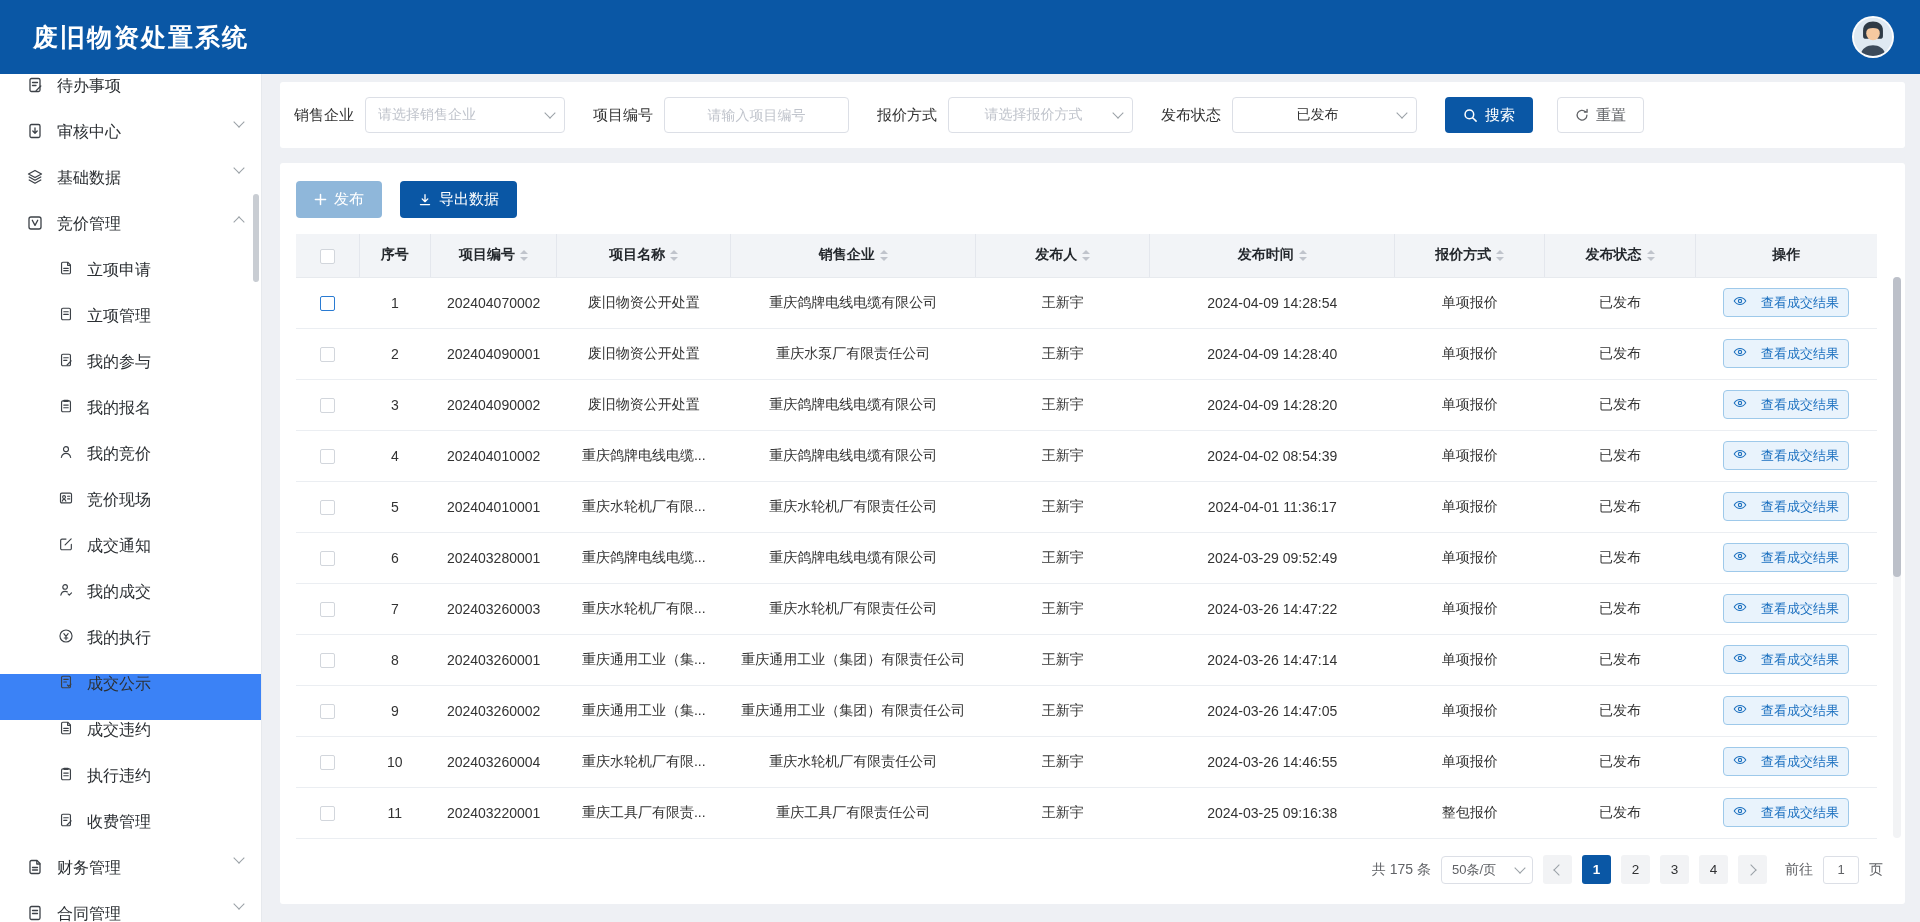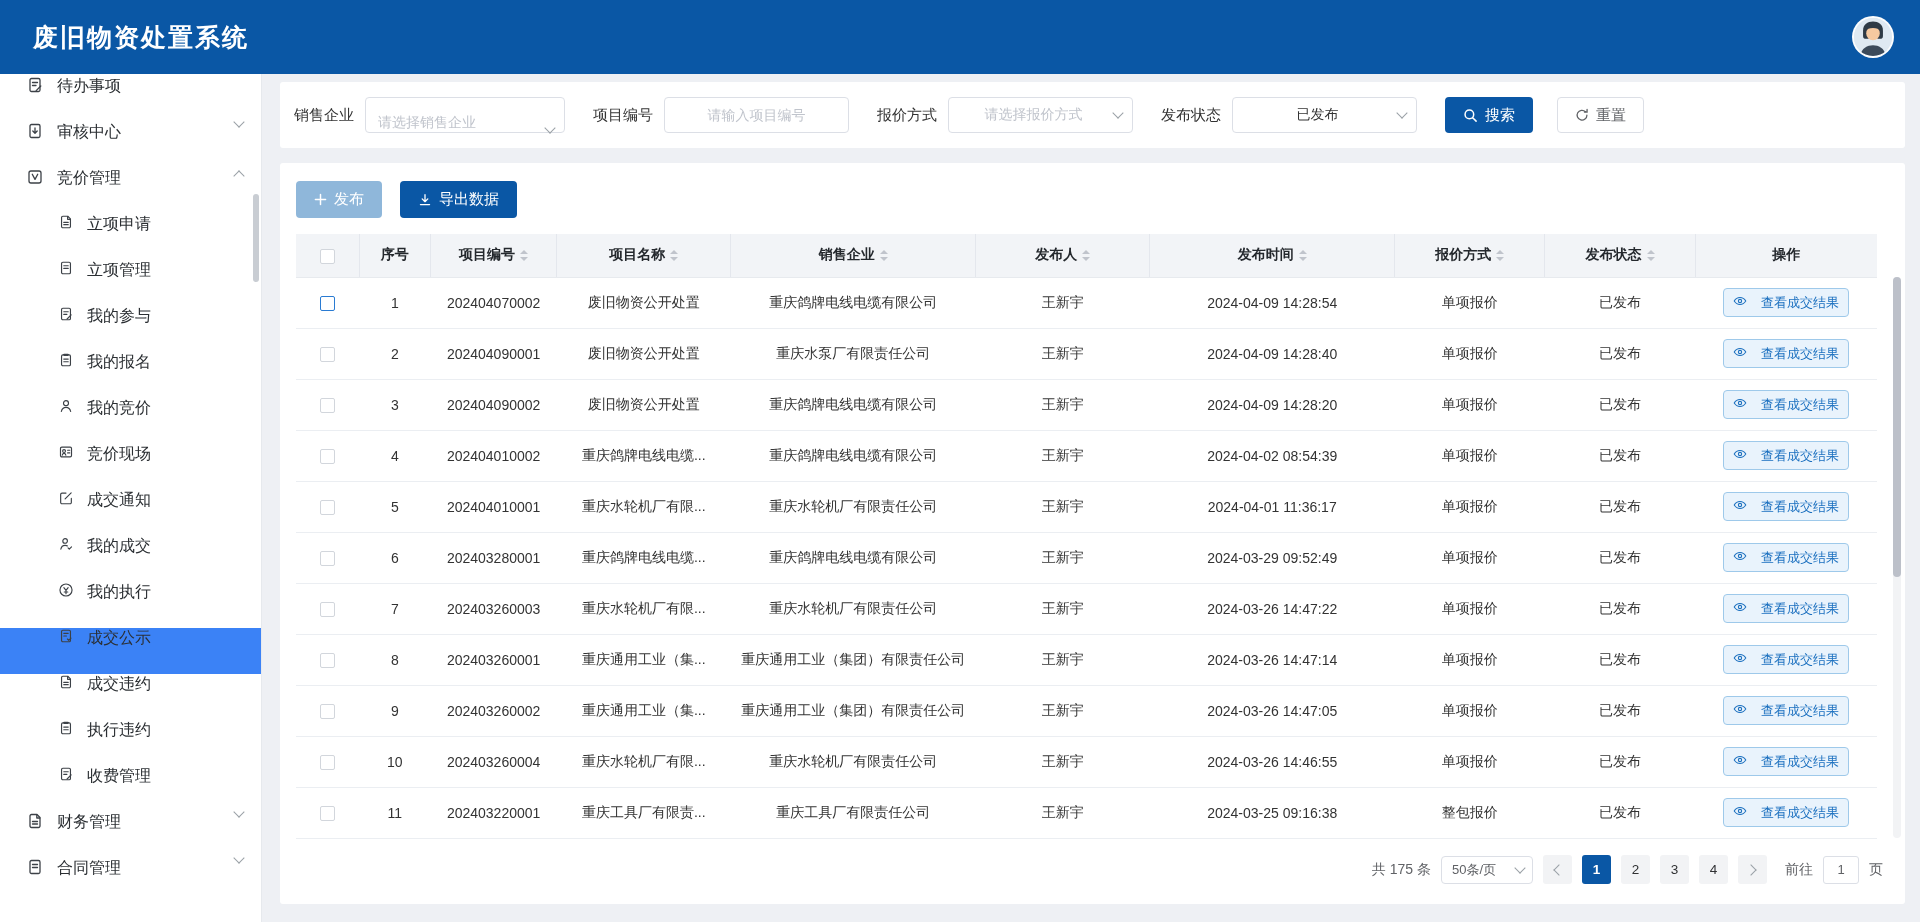--- a/index.html
+++ b/index.html
@@ -36,21 +36,21 @@
   .filter-card { height:66px; display:flex; align-items:center; padding:0 14px; }
   .f-item { display:flex; align-items:center; margin-right:28px; }
   .f-label { font-size:15px; color:#333; margin-right:11px; white-space:nowrap; }
   .inp, .sel { height:36px; border:1px solid #dcdfe6; border-radius:4px; background:#fff; font-size:14px; }
   .inp { padding:0 12px; color:#333; outline:none; }
   .inp::placeholder { color:#c0c4cc; }
   .sel { display:flex; align-items:center; padding:0 10px 0 12px; cursor:pointer; }
   .sel .ph { color:#c0c4cc; flex:1; }
   .sel .val { color:#333; flex:1; }
   .sel .chev { margin-left:8px; }
-  .w200 { width:200px;align-items:flex-end; } .w185 { width:185px;text-align:center; }
+  .w200 { width:200px; } .w185 { width:185px;text-align:center; }
   .btn { display:inline-flex; align-items:center; justify-content:center; gap:7px; height:36px; padding:0 17px; border-radius:4px; border:1px solid transparent; font-size:15px; cursor:pointer; font-family:inherit; white-space:nowrap; }
   .btn svg { display:block; }
   .btn.primary { background:#0a57a5; color:#fff; }
   .btn.plain { background:#fff; border-color:#dcdfe6; color:#606266; margin-left:24px; }
   .btn.publish { background:#8fb7da; color:#fff; margin-right:18px; }
 
   
   .table-card { margin-top:15px; height:741px; padding:18px 16px 0; position:relative; }
   .toolbar { display:flex; margin-bottom:16px;align-items:center; }
   .toolbar .btn { height:37px; }
@@ -111,20 +111,31 @@
         <span class="nav-label">待办事项</span>
       </div>
       <div class="nav-item">
         <span class="ico">
           <svg viewBox="0 0 18 18" fill="none" stroke="currentColor" stroke-width="1.3" stroke-linecap="round" stroke-linejoin="round">
             <rect x="4" y="2.5" width="10" height="13" rx="1.5"></rect>
             <path d="M9 6v5M6.8 9l2.2 2.2L11.2 9"></path>
           </svg>
         </span>
         <span class="nav-label">审核中心</span>
+        <span class="chev down"></span>
+      </div>
+      <div class="nav-item">
+        <span class="ico">
+          <svg viewBox="0 0 18 18" fill="none" stroke="currentColor" stroke-width="1.3" stroke-linecap="round" stroke-linejoin="round">
+            <path d="M9 2.5L15.5 6 9 9.5 2.5 6z"></path>
+            <path d="M3.2 9L9 12.2 14.8 9"></path>
+            <path d="M3.2 12L9 15.2 14.8 12"></path>
+          </svg>
+        </span>
+        <span class="nav-label">基础数据</span>
         <span class="chev down"></span>
       </div>
       <div class="nav-item">
         <span class="ico">
           <svg viewBox="0 0 18 18" fill="none" stroke="currentColor" stroke-width="1.3" stroke-linecap="round" stroke-linejoin="round">
             <rect x="3" y="3" width="12" height="12" rx="2"></rect>
             <path d="M6.3 6.3L9 11.4l2.7-5.1"></path>
           </svg>
         </span>
         <span class="nav-label">竞价管理</span>

